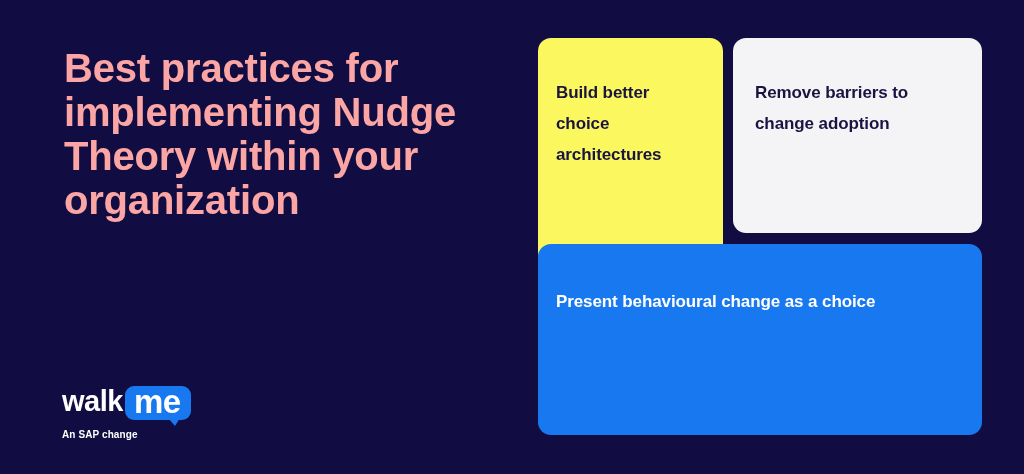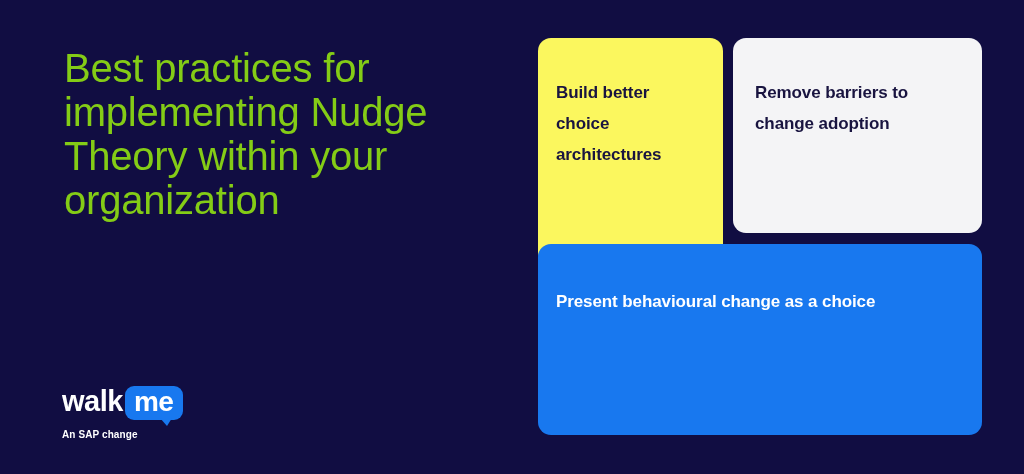--- a/index.html
+++ b/index.html
@@ -27,23 +27,23 @@
     position: absolute;
     left: 64px;
     top: 46px;
     width: 440px;
   }
 
   .headline {
     margin: 0;
     font-size: 40px;
     line-height: 44px;
-    font-weight: 400;
+    font-weight: 700;
     letter-spacing: -0.2px;
-    color: #84cc16;
+    color: #fca5a5;
     white-space: pre-line;
   }
 
   
   .logo-block {
     position: absolute;
     left: 62px;
     top: 386px;
     width: 200px;
     height: 60px;
@@ -64,21 +64,21 @@
   }
   .logo-me-wrap {
     position: relative;
     margin-left: 2px;
   }
   .logo-me {
     display: block;
     background: #1878ef;
     border-radius: 9px;
     padding: 1px 10px 3px 9px;
-    font-size: 28px;
+    font-size: 33px;
     line-height: 30px;
     font-weight: 700;
     letter-spacing: -0.5px;
     color: #ffffff;
   }
   .logo-me-tail {
     position: absolute;
     right: 11px;
     bottom: -6px;
     width: 0;

